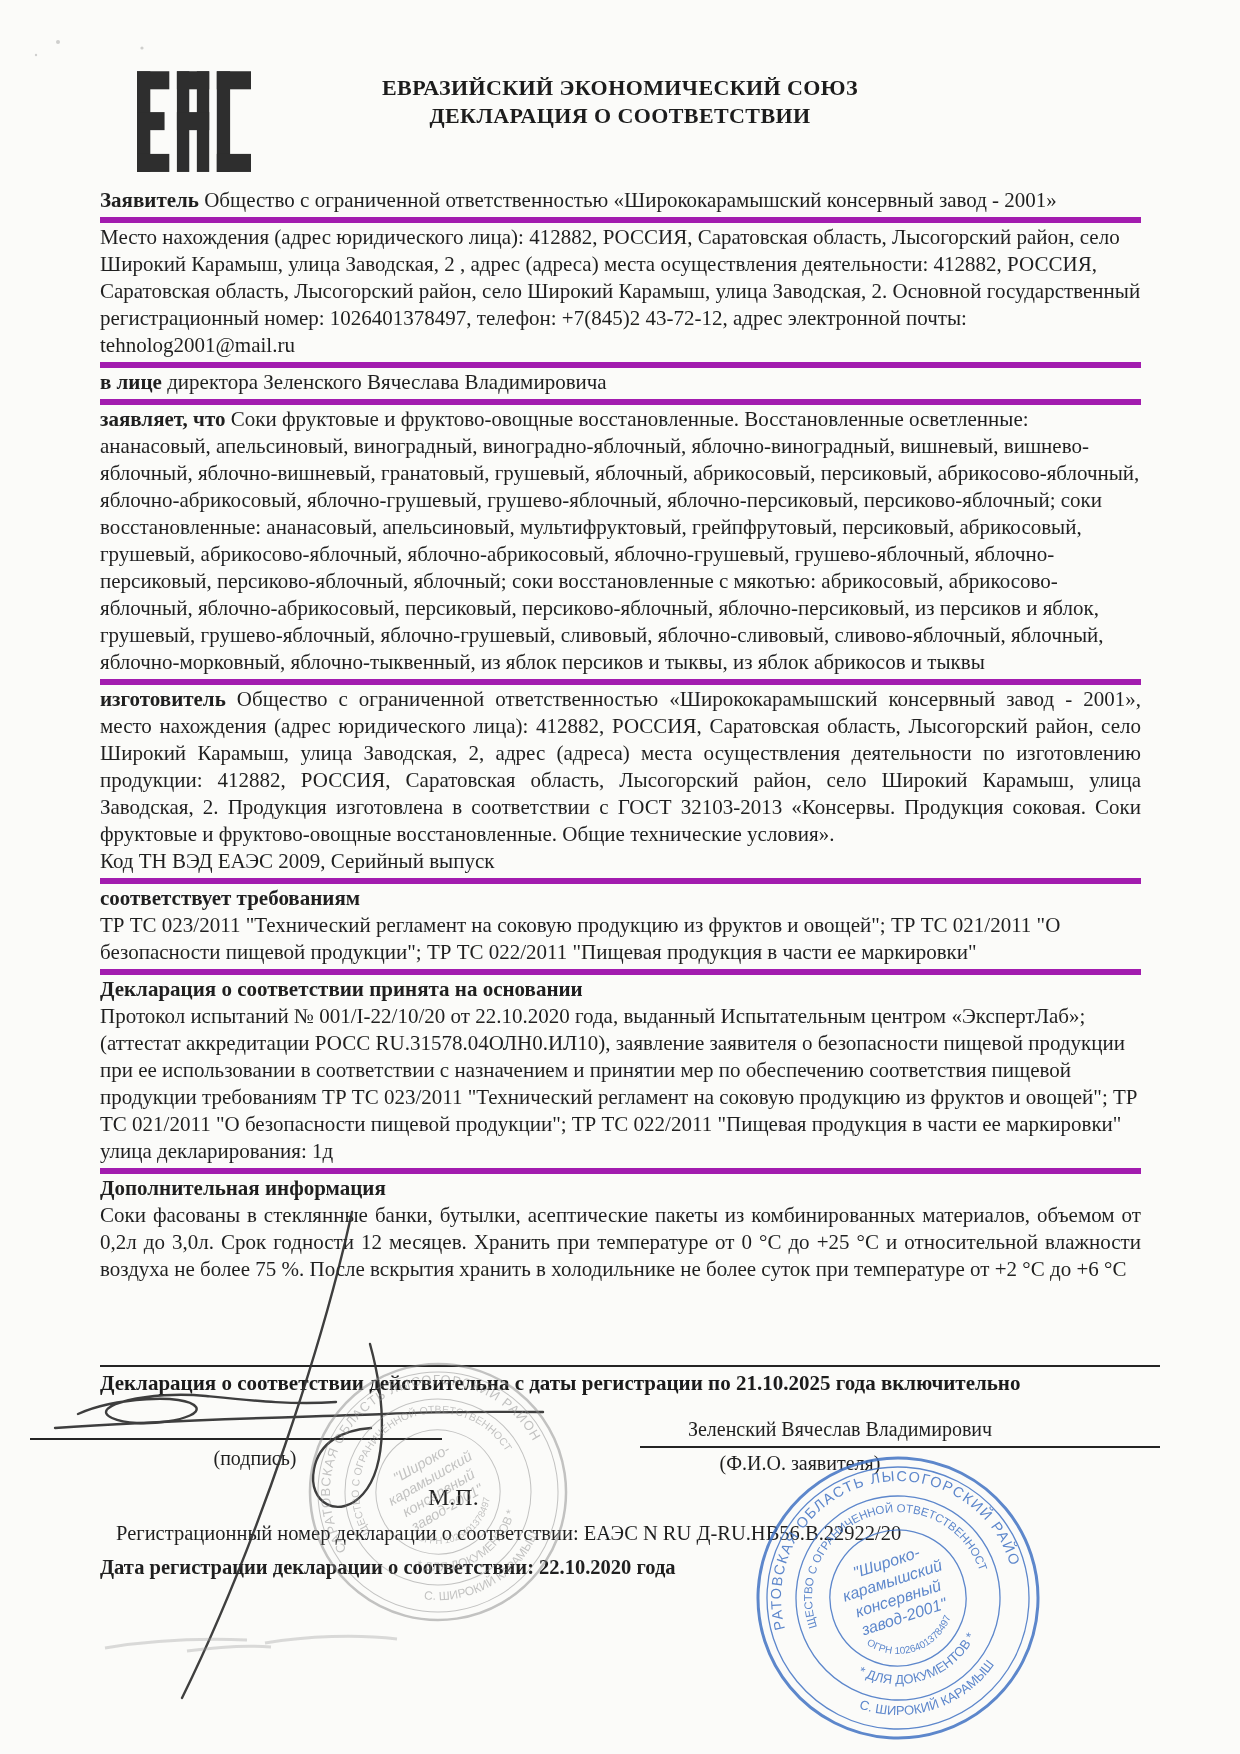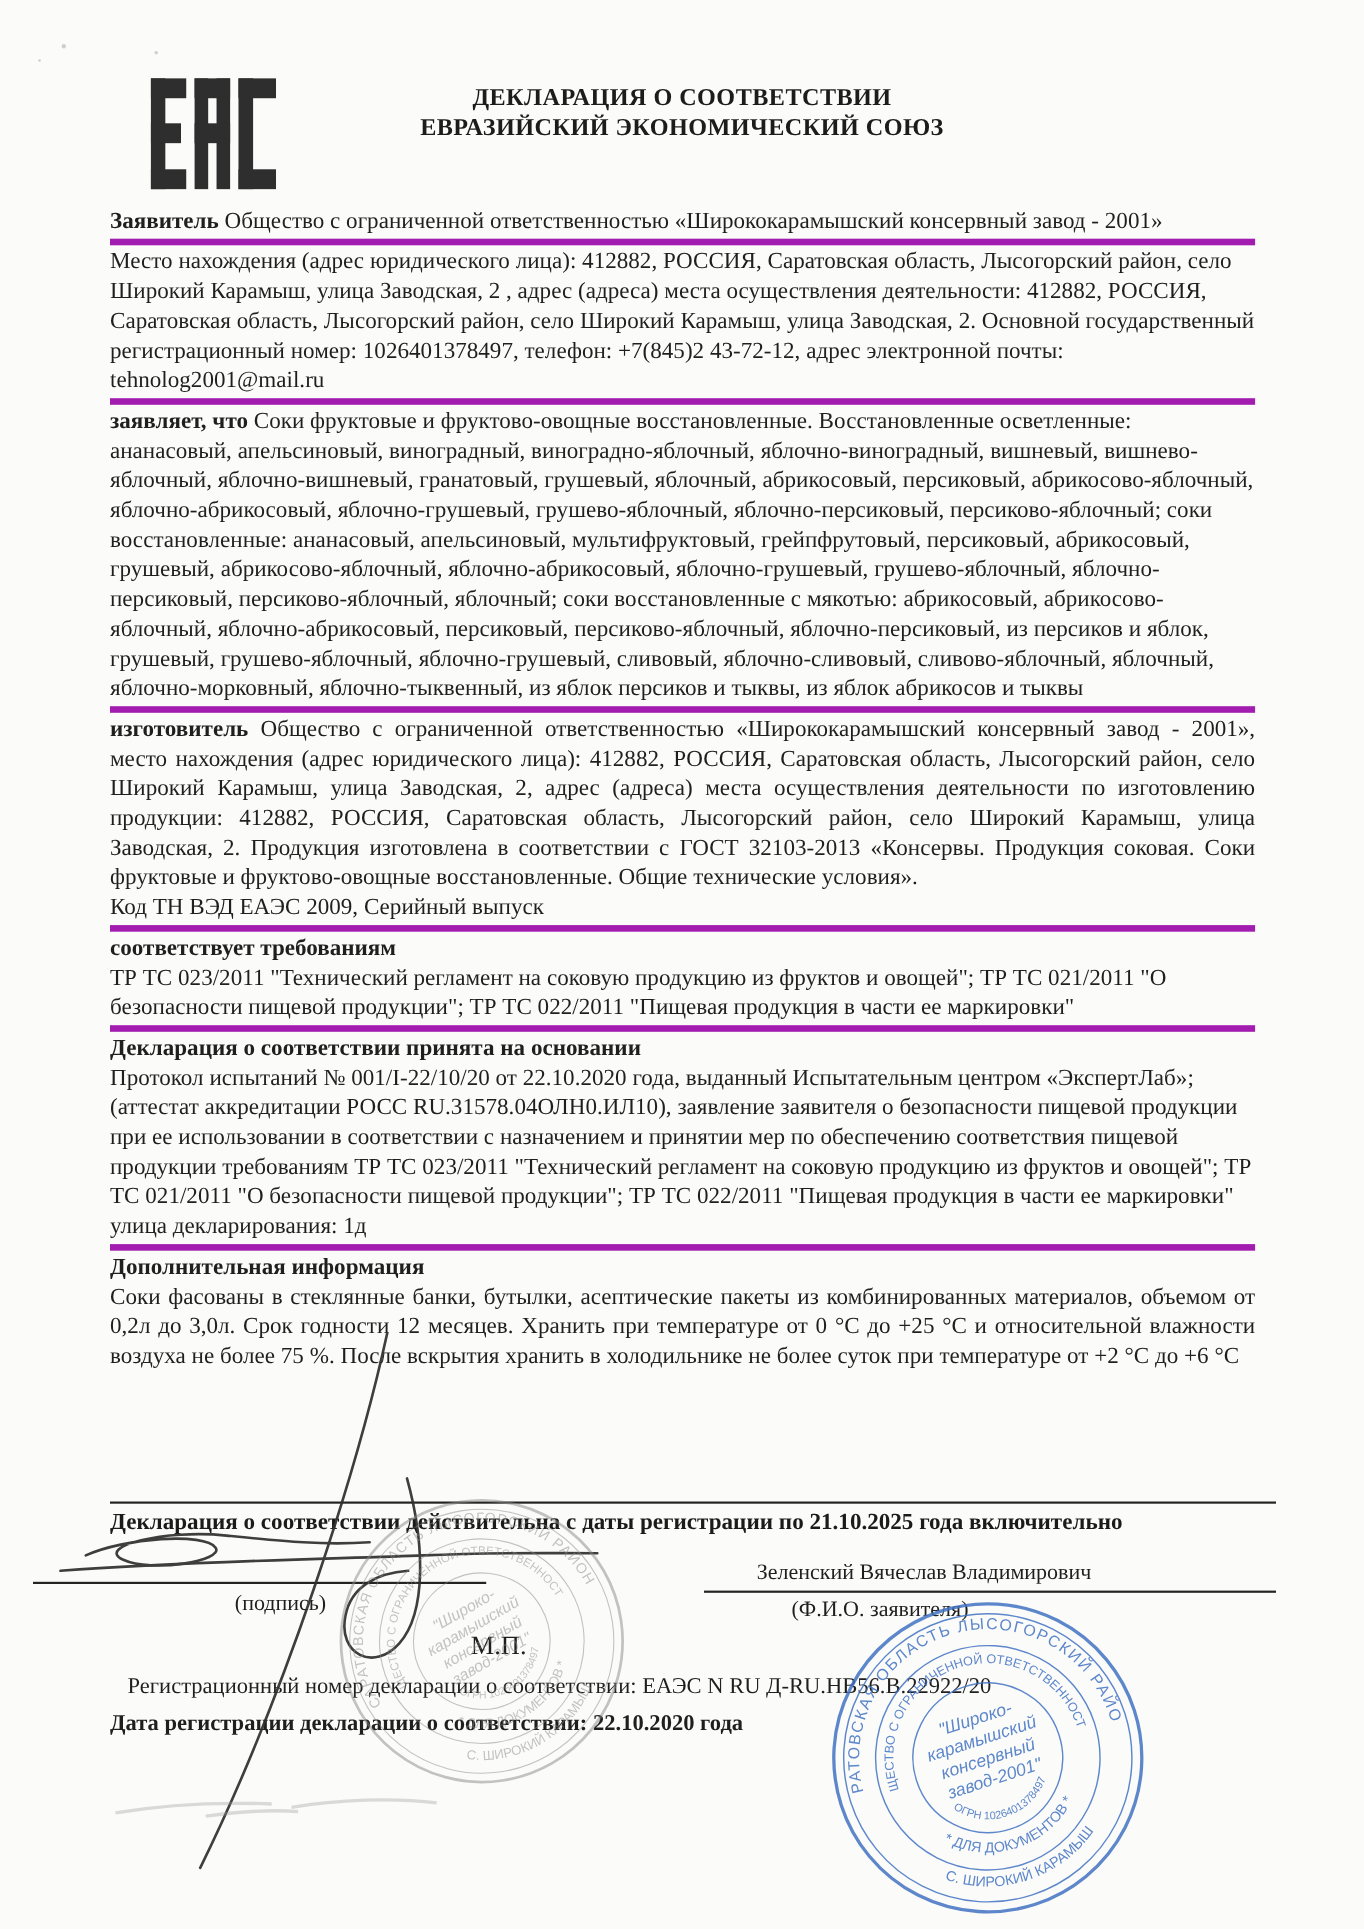--- a/index.html
+++ b/index.html
@@ -51,35 +51,39 @@
       <rect x="42" y="0" width="34" height="19"></rect>
       <rect x="42" y="43" width="34" height="19"></rect>
 
       <rect x="84" y="0" width="14" height="106"></rect>
       <rect x="84" y="0" width="36" height="19"></rect>
       <rect x="84" y="87" width="36" height="19"></rect>
     </g>
   </svg>
 
   <div class="titles">
+    <div>ЕВРАЗИЙСКИЙ ЭКОНОМИЧЕСКИЙ СОЮЗ</div>
     <div>ДЕКЛАРАЦИЯ О СООТВЕТСТВИИ</div>
-    <div>ЕВРАЗИЙСКИЙ ЭКОНОМИЧЕСКИЙ СОЮЗ</div>
   </div>
 
   <div class="body-col">
 
     <div class="sec">
       <span class="b">Заявитель</span>
       <span>Общество с ограниченной ответственностью «Ширококарамышский консервный завод - 2001»</span>
     </div>
 
     <div class="sec">
       <span>Место нахождения (адрес юридического лица): 412882, РОССИЯ, Саратовская область, Лысогорский район, село Широкий Карамыш, улица Заводская, 2 , адрес (адреса) места осуществления деятельности: 412882, РОССИЯ, Саратовская область, Лысогорский район, село Широкий Карамыш, улица Заводская, 2. Основной государственный регистрационный номер: 1026401378497, телефон: +7(845)2 43-72-12, адрес электронной почты: tehnolog2001@mail.ru</span>
     </div>
 
+    <div class="sec">
+      <span class="b">в лице</span>
+      <span>директора Зеленского Вячеслава Владимировича</span>
+    </div>
 
     <div class="sec">
       <span class="b">заявляет, что</span>
       <span>Соки фруктовые и фруктово-овощные восстановленные. Восстановленные осветленные: ананасовый, апельсиновый, виноградный, виноградно-яблочный, яблочно-виноградный, вишневый, вишнево-яблочный, яблочно-вишневый, гранатовый, грушевый, яблочный, абрикосовый, персиковый, абрикосово-яблочный, яблочно-абрикосовый, яблочно-грушевый, грушево-яблочный, яблочно-персиковый, персиково-яблочный; соки восстановленные: ананасовый, апельсиновый, мультифруктовый, грейпфрутовый, персиковый, абрикосовый, грушевый, абрикосово-яблочный, яблочно-абрикосовый, яблочно-грушевый, грушево-яблочный, яблочно-персиковый, персиково-яблочный, яблочный; соки восстановленные с мякотью: абрикосовый, абрикосово-яблочный, яблочно-абрикосовый, персиковый, персиково-яблочный, яблочно-персиковый, из персиков и яблок, грушевый, грушево-яблочный, яблочно-грушевый, сливовый, яблочно-сливовый, сливово-яблочный, яблочный, яблочно-морковный, яблочно-тыквенный, из яблок персиков и тыквы, из яблок абрикосов и тыквы</span>
     </div>
 
     <div class="sec">
       <div class="just">
         <span class="b">изготовитель</span>
         <span>Общество с ограниченной ответственностью «Ширококарамышский консервный завод - 2001», место нахождения (адрес юридического лица): 412882, РОССИЯ, Саратовская область, Лысогорский район, село Широкий Карамыш, улица Заводская, 2, адрес (адреса) места осуществления деятельности по изготовлению продукции: 412882, РОССИЯ, Саратовская область, Лысогорский район, село Широкий Карамыш, улица Заводская, 2. Продукция изготовлена в соответствии с ГОСТ 32103-2013 «Консервы. Продукция соковая. Соки фруктовые и фруктово-овощные восстановленные. Общие технические условия».</span>

